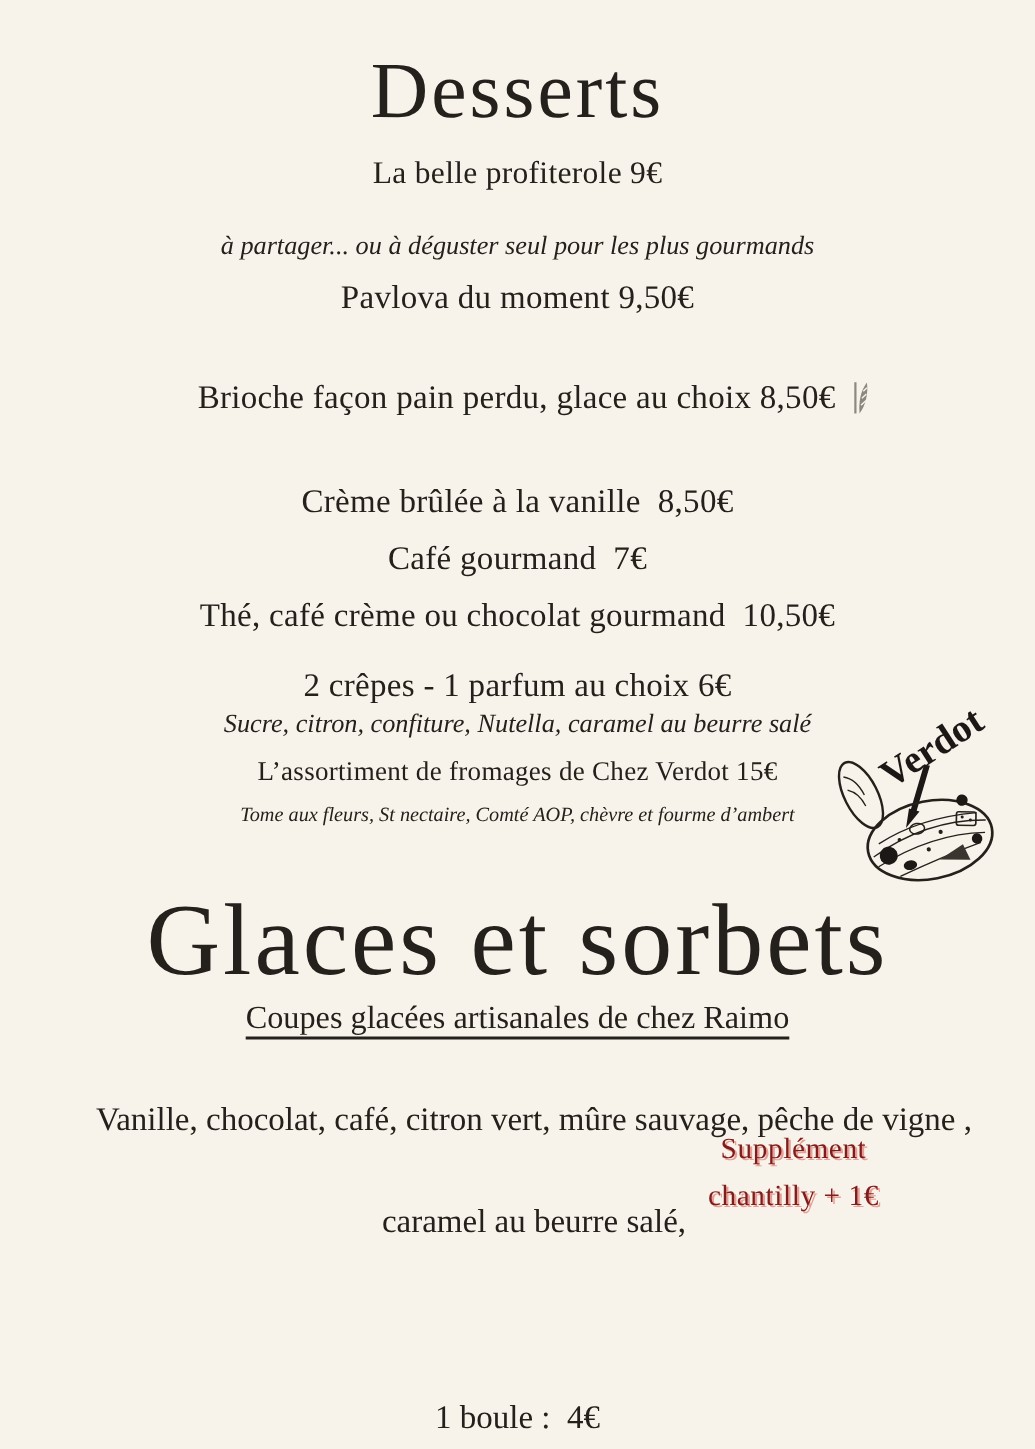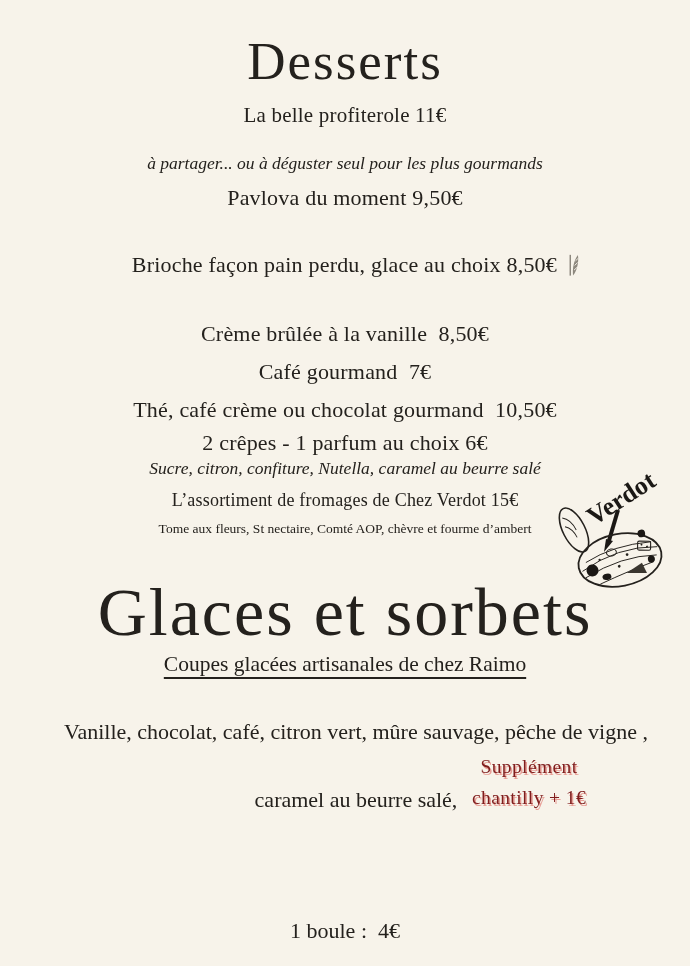--- a/index.html
+++ b/index.html
@@ -34,35 +34,36 @@
   .item {
     font-size: 22px;
     line-height: 27px;
     letter-spacing: 0.2px;
     white-space: pre-wrap;
   }
   .lead   { font-size: 21px; margin-top: 10px; }
   .mt10   { margin-top: 10px; }
   .mt11   { margin-top: 11px; }
   .mt13   { margin-top: 13px; }
-  .mt6    { margin-top: 6px; }
+  .mt6    { margin-top: 20px; }
   .note {
     font-style: italic;
     font-size: 17.5px;
     line-height: 21px;
     white-space: pre-wrap;
     margin-top: 24px;
   }
   .note-crepes { margin-top: 2px; }
   .assort {
     font-size: 18px;
     line-height: 29px;
     margin-top: 7px;
   }
   .note-small {
+    font-style: italic;
     font-size: 13.5px;
     line-height: 17px;
     margin-top: 5px;
   }
   .subheading {
     font-size: 21.5px;
     line-height: 27px;
     margin-top: 8px;
     text-decoration: underline;
     text-underline-offset: 6px;
@@ -101,21 +102,21 @@
     width: 122px; height: 124px;
   }
 </style>
 </head>
 <body>
 
 <div class="menu">
 
   <h1 class="title">Desserts</h1>
 
-  <div class="item lead">La belle profiterole 11€</div>
+  <div class="item lead">La belle profiterole 9€</div>
   <div class="note">à partager... ou à déguster seul pour les plus gourmands</div>
 
   <div class="item mt10">Pavlova du moment 9,50€</div>
 
   <div class="item mt13">
     <span>Brioche façon pain perdu, glace au choix 8,50€</span><span class="feather"><svg width="15" height="24" viewBox="0 0 16 26">
           <path d="M4.5 2 V24.5" stroke="#8d887e" stroke-width="1.6" fill="none"></path>
           <path d="M7.5 24.5 C6.8 17 8 8.5 12.8 2.2 C13.8 9.5 12.2 18.5 7.5 24.5 Z" fill="#8d887e"></path>
           <path d="M8.6 18.5 L12.2 15.2 M9.2 13.5 L12.4 10.4 M10.2 8.5 L12.8 6" stroke="#f7f3ea" stroke-width="1" fill="none"></path>
         </svg></span>

